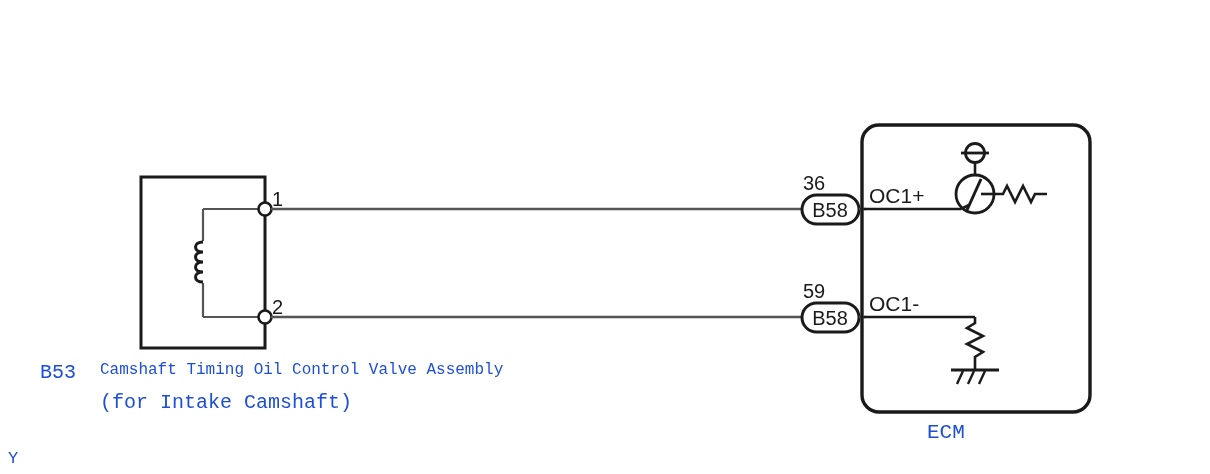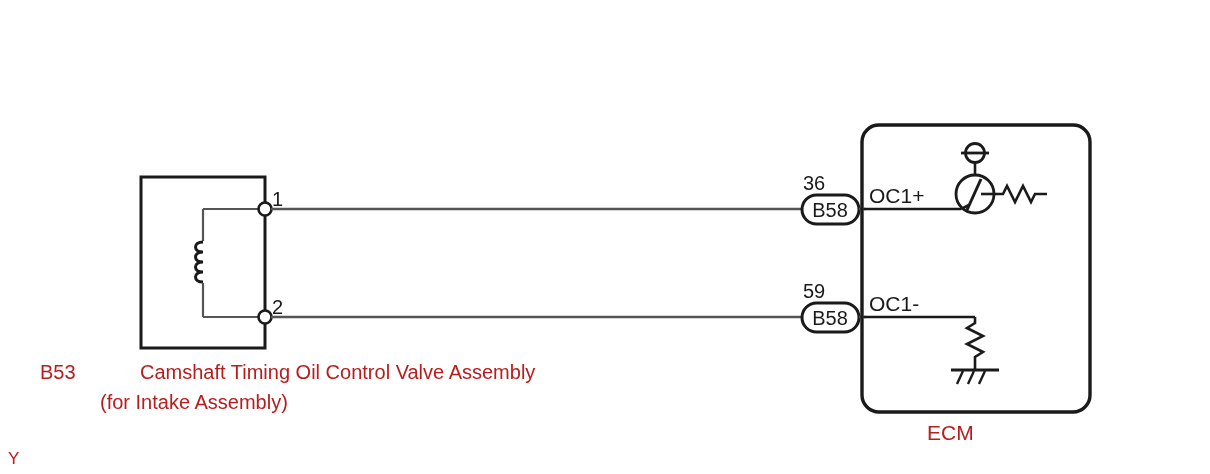--- a/index.html
+++ b/index.html
@@ -21,35 +21,34 @@
   }
   #wiring-svg {
     position: absolute;
     left: 0;
     top: 0;
     width: 1210px;
     height: 474px;
   }
   .dgm-text {
     position: absolute;
-    font-family: Liberation Sans, sans-serif;
-    color: #b91c1c;
+    font-family: Liberation Mono, monospace;
+    color: #1d4ed8;
     white-space: pre;
     line-height: 1.25;
   }
   #component-ref {
     left: 40px;
     top: 360px;
     font-size: 20px;
   }
   #component-name-line1 {
     left: 100px;
     top: 360px;
-    font-size: 20px;
-    margin-left: 40px;
+    font-size: 16px;
   }
   #component-name-line2 {
     left: 100px;
     top: 390px;
     font-size: 20px;
   }
   #ecm-label {
     left: 927px;
     top: 420px;
     font-size: 21px;
@@ -157,19 +156,19 @@
     <text class="sig-label" x="869" y="311" text-anchor="start" font-family="Liberation Sans, sans-serif" fill="#1a1a1a">OC1-</text>
 
     <text class="term-num" x="272" y="206" text-anchor="start" font-family="Liberation Sans, sans-serif" fill="#1a1a1a">1</text>
     <text class="term-num" x="272" y="314" text-anchor="start" font-family="Liberation Sans, sans-serif" fill="#1a1a1a">2</text>
   </svg>
 
   <div class="dgm-text" id="component-ref">B53</div>
 
   <div class="dgm-text" id="component-name-line1">Camshaft Timing Oil Control Valve Assembly</div>
 
-  <div class="dgm-text" id="component-name-line2">(for Intake Assembly)</div>
+  <div class="dgm-text" id="component-name-line2">(for Intake Camshaft)</div>
 
   <div class="dgm-text" id="ecm-label">ECM</div>
 
   <div class="dgm-text" id="corner-mark">Y</div>
 
 </div>
 
 </body></html>

